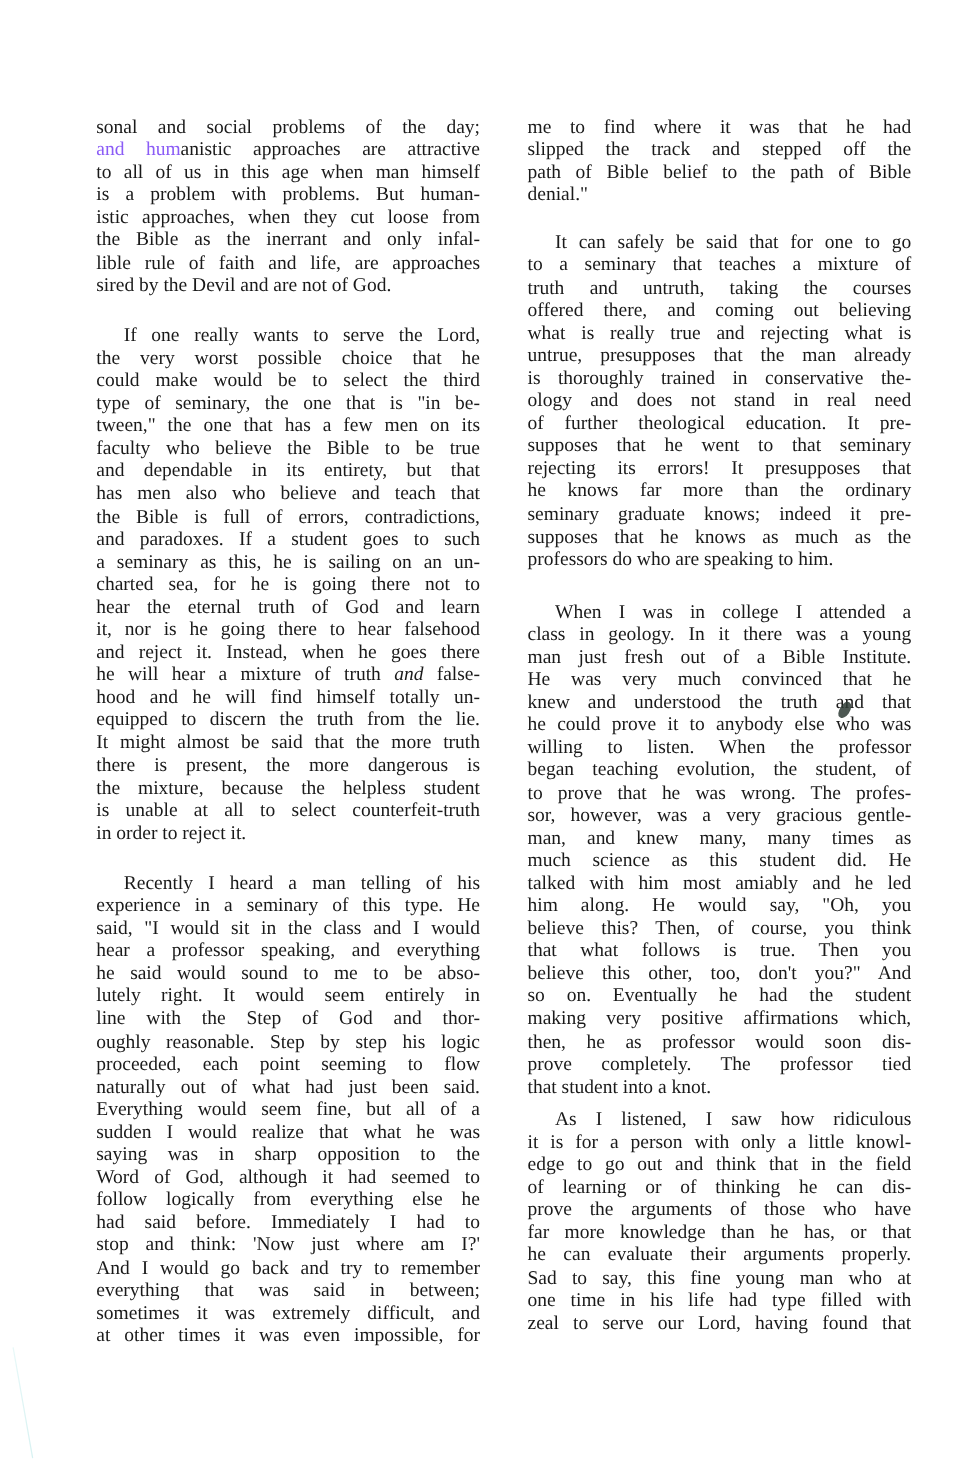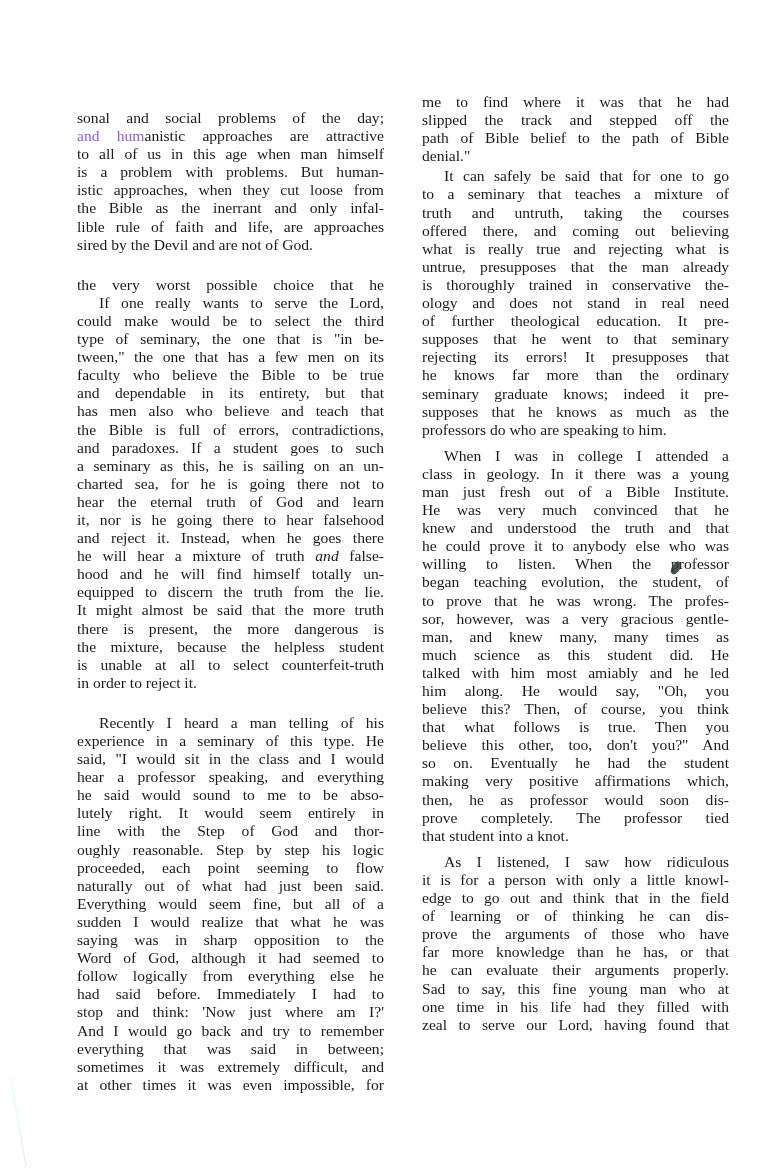--- a/index.html
+++ b/index.html
@@ -7,21 +7,21 @@
     width: 784px; height: 1168px; position: relative; overflow: hidden;
     font-family: "Liberation Serif", "DejaVu Serif", serif;
     color: #1a1a1a;
   }
   .page { position: absolute; left: 0; top: 0; width: 784px; height: 1168px; }
   .column {
     position: absolute; top: 93px; width: 307px;
     font-size: 15.6px; line-height: 18.1px;
     text-align: justify; hyphens: manual;
   }
-  .col-left { left: 77px; margin-top: 16px; }
+  .col-left { left: 77px; }
   .col-right { left: 422px; }
   .para { margin: 0; text-indent: 0; }
   .gap-lg { margin-top: 20px; }
   .line { display: block; text-align: justify; text-align-last: justify; white-space: nowrap; }
   .line.last { text-align-last: left; }
   .line.first-ind { padding-left: 22px; }
   em { }
   .tint { color: #8b5cf6; }
   .margin-mark {
     position: absolute; left: 10px; top: 1078px; width: 1px; height: 90px;
@@ -46,22 +46,22 @@
       <span class="line"><span class="tint">and hum</span>anistic approaches are attractive</span>
       <span class="line">to all of us in this age when man himself</span>
       <span class="line">is a problem with problems.  But human-</span>
       <span class="line">istic approaches, when they cut loose from</span>
       <span class="line">the Bible as the inerrant and only infal-</span>
       <span class="line">lible rule of faith and life, are approaches</span>
       <span class="line last">sired by the Devil and are not of God.</span>
     </div>
 
     <div class="para gap-lg" style="margin-top:22px">
+      <span class="line first-ind">If one really wants to serve the Lord,</span>
       <span class="line">the very worst possible choice that he</span>
-      <span class="line first-ind">If one really wants to serve the Lord,</span>
       <span class="line">could make would be to select the third</span>
       <span class="line">type of seminary, the one that is "in be-</span>
       <span class="line">tween," the one that has a few men on its</span>
       <span class="line">faculty who believe the Bible to be true</span>
       <span class="line">and dependable in its entirety, but that</span>
       <span class="line">has men also who believe and teach that</span>
       <span class="line">the Bible is full of errors, contradictions,</span>
       <span class="line">and paradoxes.  If a student goes to such</span>
       <span class="line">a seminary as this, he is sailing on an un-</span>
       <span class="line">charted sea, for he is going there not to</span>
@@ -105,39 +105,39 @@
 
   <div class="column col-right">
 
     <div class="para">
       <span class="line">me to find where it was that he had</span>
       <span class="line">slipped the track and stepped off the</span>
       <span class="line">path of Bible belief to the path of Bible</span>
       <span class="line last">denial."</span>
     </div>
 
-    <div class="para" style="margin-top:2px">
+    <div class="para" style="margin-top:20px">
       <span class="line first-ind">It can safely be said that for one to go</span>
       <span class="line">to a seminary that teaches a mixture of</span>
       <span class="line">truth and untruth, taking the courses</span>
       <span class="line">offered there, and coming out believing</span>
       <span class="line">what is really true and rejecting what is</span>
       <span class="line">untrue, presupposes that the man already</span>
       <span class="line">is thoroughly trained in conservative the-</span>
       <span class="line">ology and does not stand in real need</span>
       <span class="line">of further theological education.  It pre-</span>
       <span class="line">supposes that he went to that seminary</span>
       <span class="line">rejecting its errors!  It presupposes that</span>
       <span class="line">he knows far more than the ordinary</span>
       <span class="line">seminary graduate knows; indeed it pre-</span>
       <span class="line">supposes that he knows as much as the</span>
       <span class="line last">professors do who are speaking to him.</span>
     </div>
 
-    <div class="para" style="margin-top:8px">
+    <div class="para" style="margin-top:24px">
       <span class="line first-ind">When I was in college I attended a</span>
       <span class="line">class in geology.  In it there was a young</span>
       <span class="line">man just fresh out of a Bible Institute.</span>
       <span class="line">He was very much convinced that he</span>
       <span class="line">knew and understood the truth and that</span>
       <span class="line">he could prove it to anybody else who was</span>
       <span class="line">willing to listen.  When the professor</span>
       <span class="line">began teaching evolution, the student, of</span>
       <span class="line">to prove that he was wrong.  The profes-</span>
       <span class="line">sor, however, was a very gracious gentle-</span>
@@ -157,20 +157,20 @@
 
     <div class="para" style="margin-top:8px">
       <span class="line first-ind">As I listened, I saw how ridiculous</span>
       <span class="line">it is for a person with only a little knowl-</span>
       <span class="line">edge to go out and think that in the field</span>
       <span class="line">of learning or of thinking he can dis-</span>
       <span class="line">prove the arguments of those who have</span>
       <span class="line">far more knowledge than he has, or that</span>
       <span class="line">he can evaluate their arguments properly.</span>
       <span class="line">Sad to say, this fine young man who at</span>
-      <span class="line">one time in his life had they filled with</span>
+      <span class="line">one time in his life had type filled with</span>
       <span class="line">zeal to serve our Lord, having found that</span>
     </div>
   </div>
 
   <div class="smudge"></div>
   <div class="margin-mark"></div>
 </div>
 
 </body></html>

